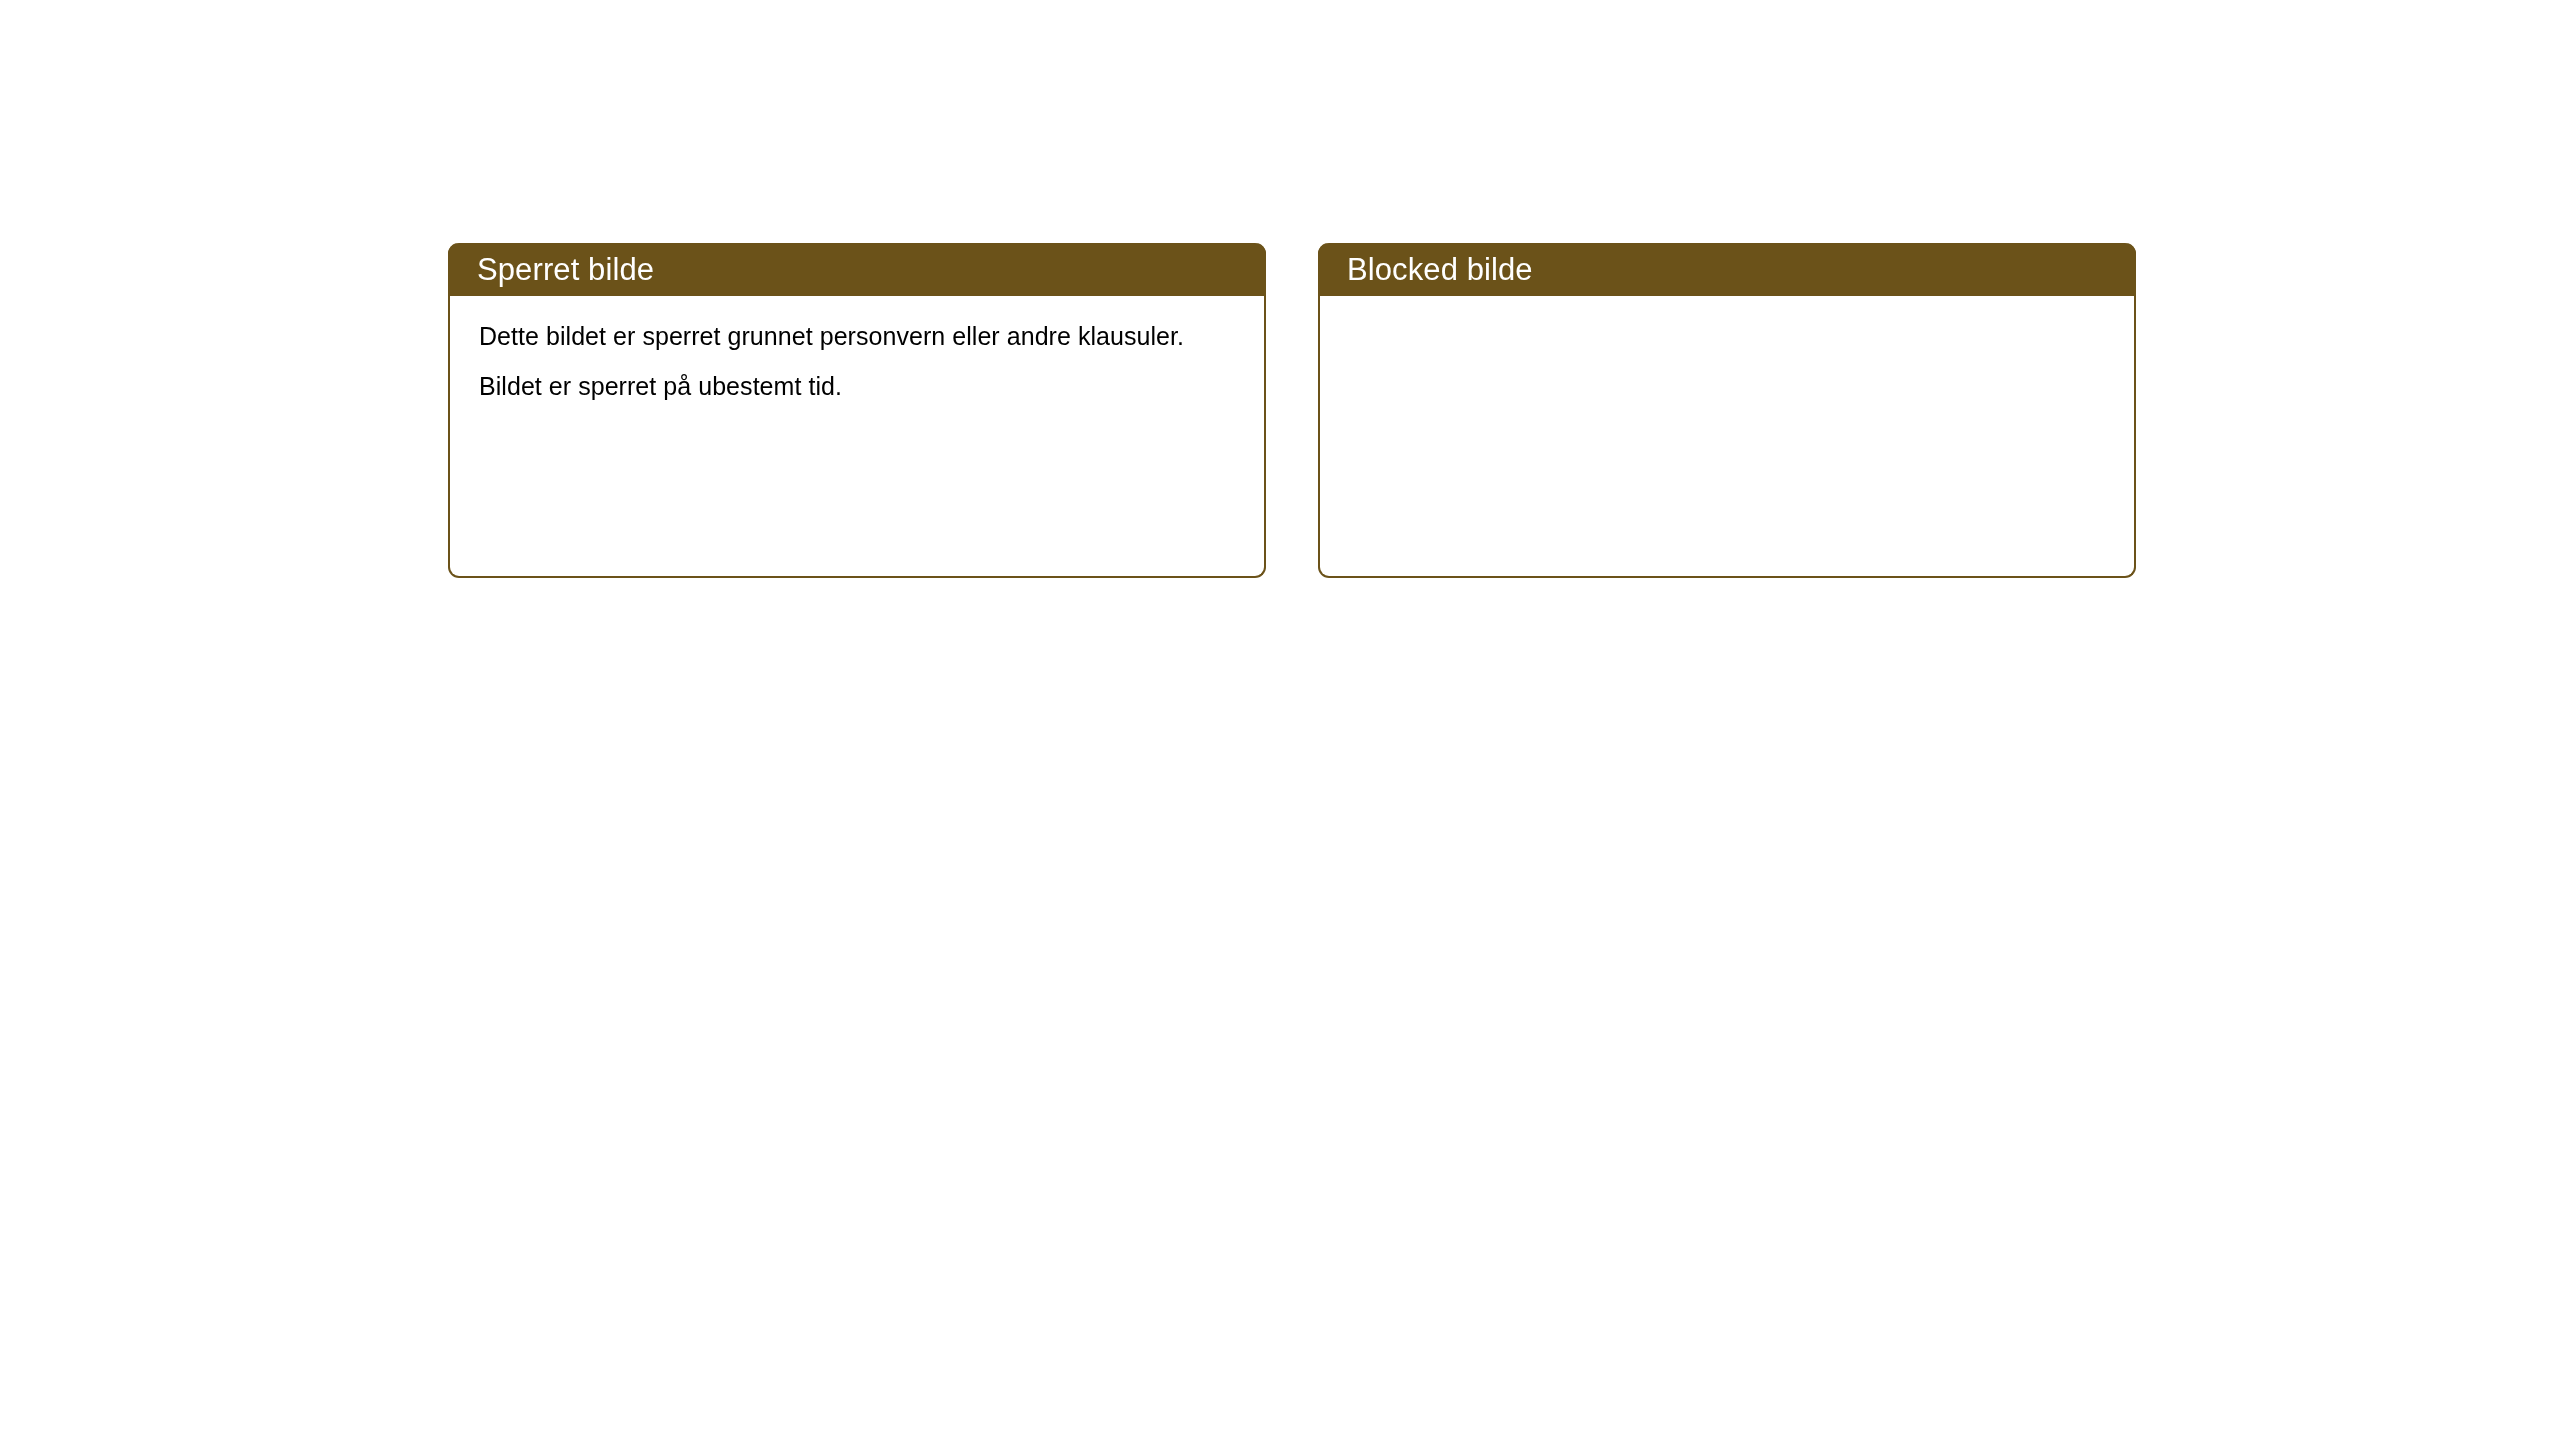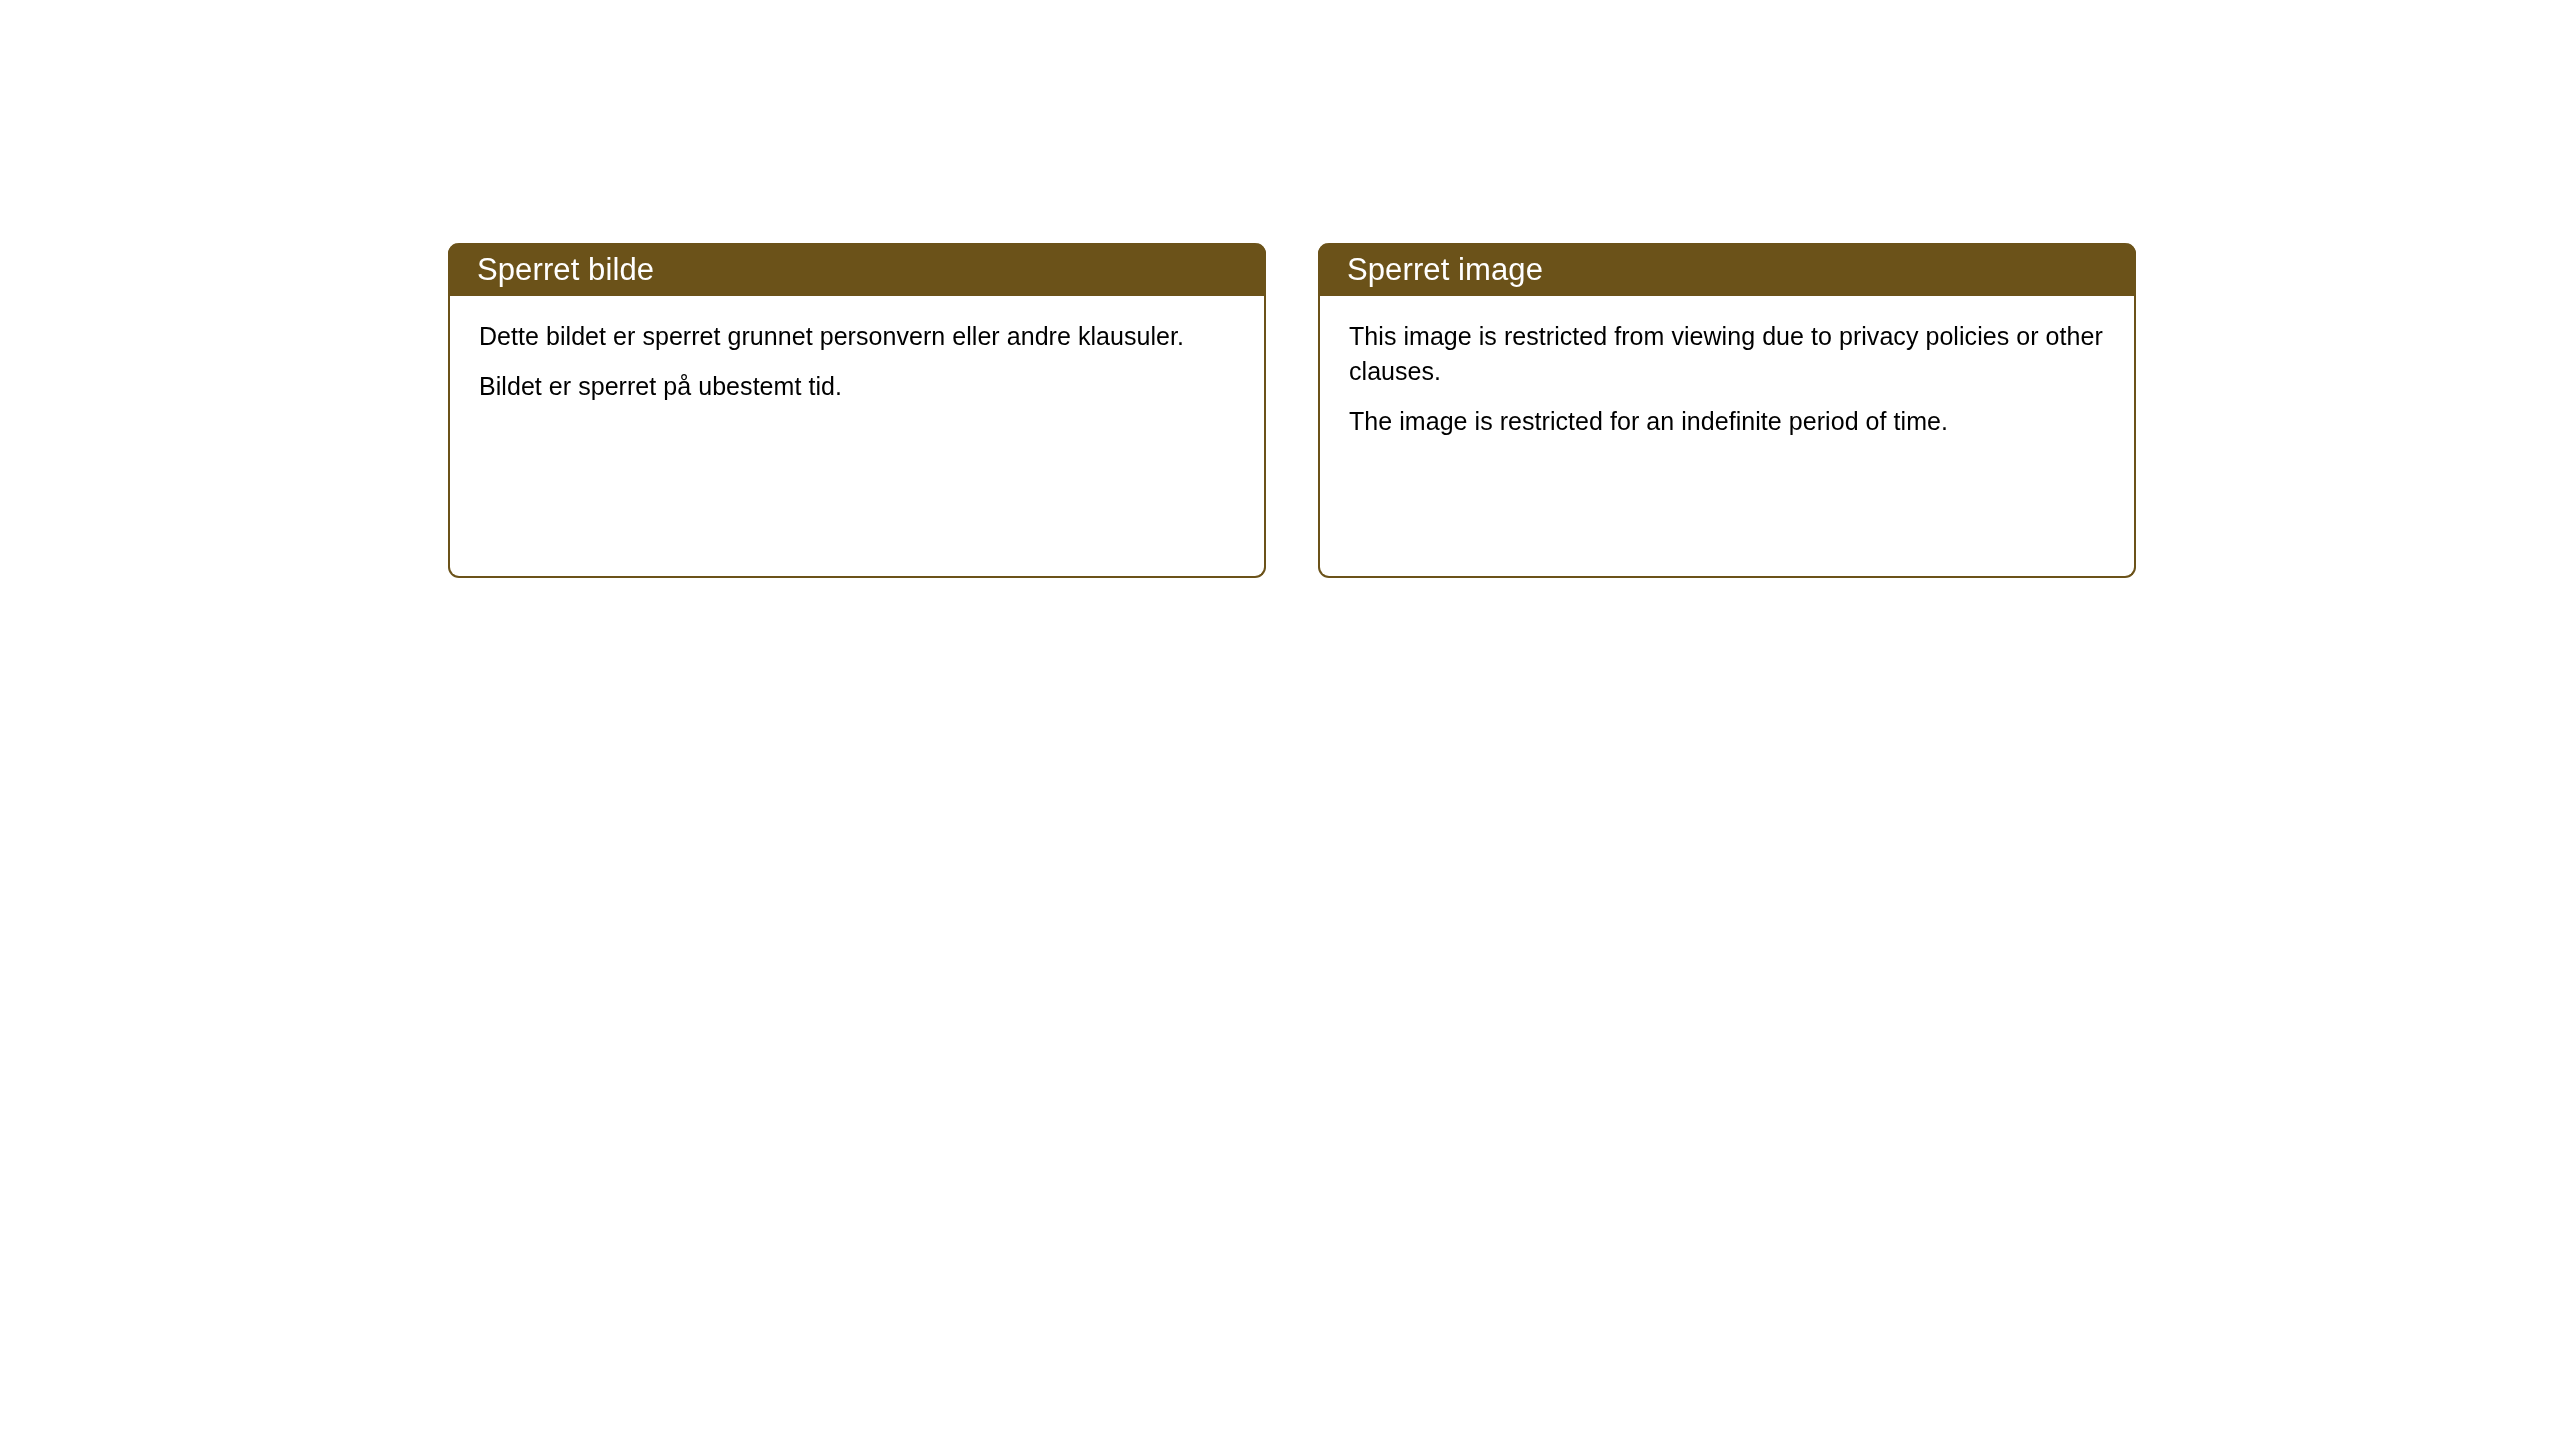--- a/index.html
+++ b/index.html
@@ -96,21 +96,17 @@
       <div class="notice-title">Sperret bilde</div>
     </div>
     <div class="notice-body">
       <p class="notice-paragraph">Dette bildet er sperret grunnet personvern eller andre klausuler.</p>
       <p class="notice-paragraph">Bildet er sperret på ubestemt tid.</p>
     </div>
   </div>
 
   <div class="notice-card" id="card-en">
     <div class="notice-header">
-      <div class="notice-title">Sperret image</div>
-    </div>
-    <div class="notice-body">
-      <p class="notice-paragraph">This image is restricted from viewing due to privacy policies or other clauses.</p>
-      <p class="notice-paragraph">The image is restricted for an indefinite period of time.</p>
+      <div class="notice-title">Blocked bilde</div>
     </div>
   </div>
 
 </div>
 
 </body></html>

